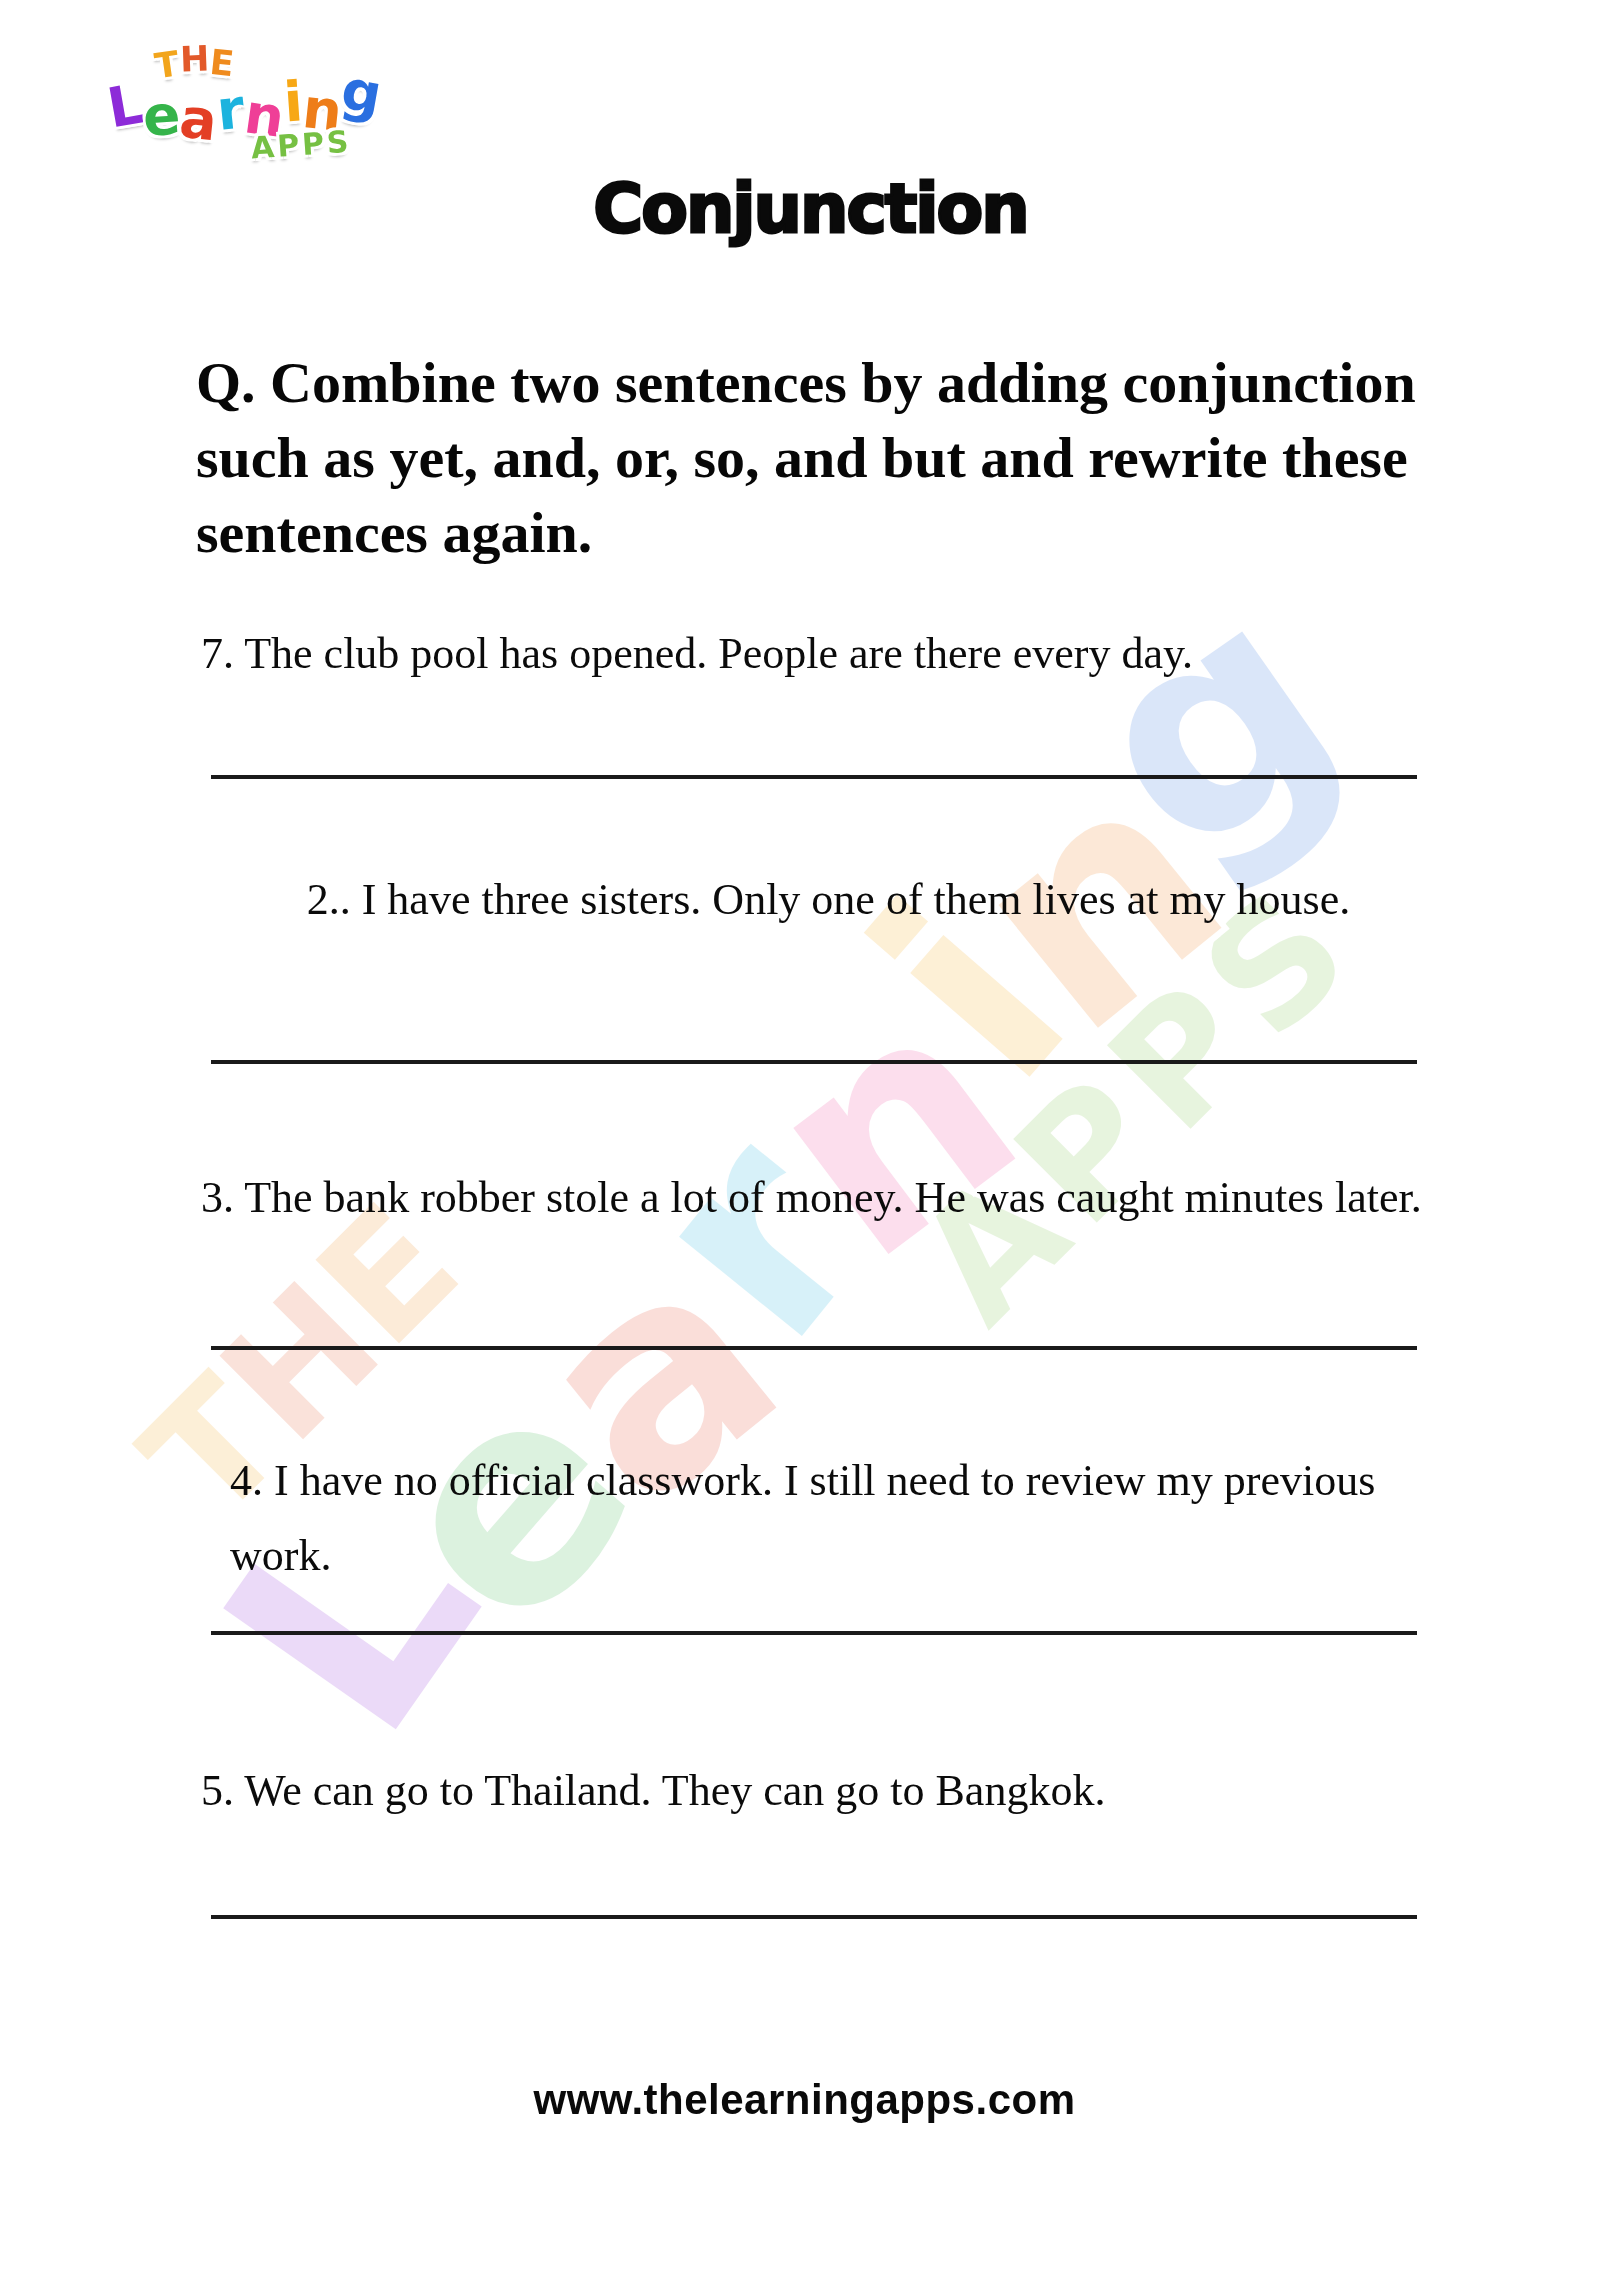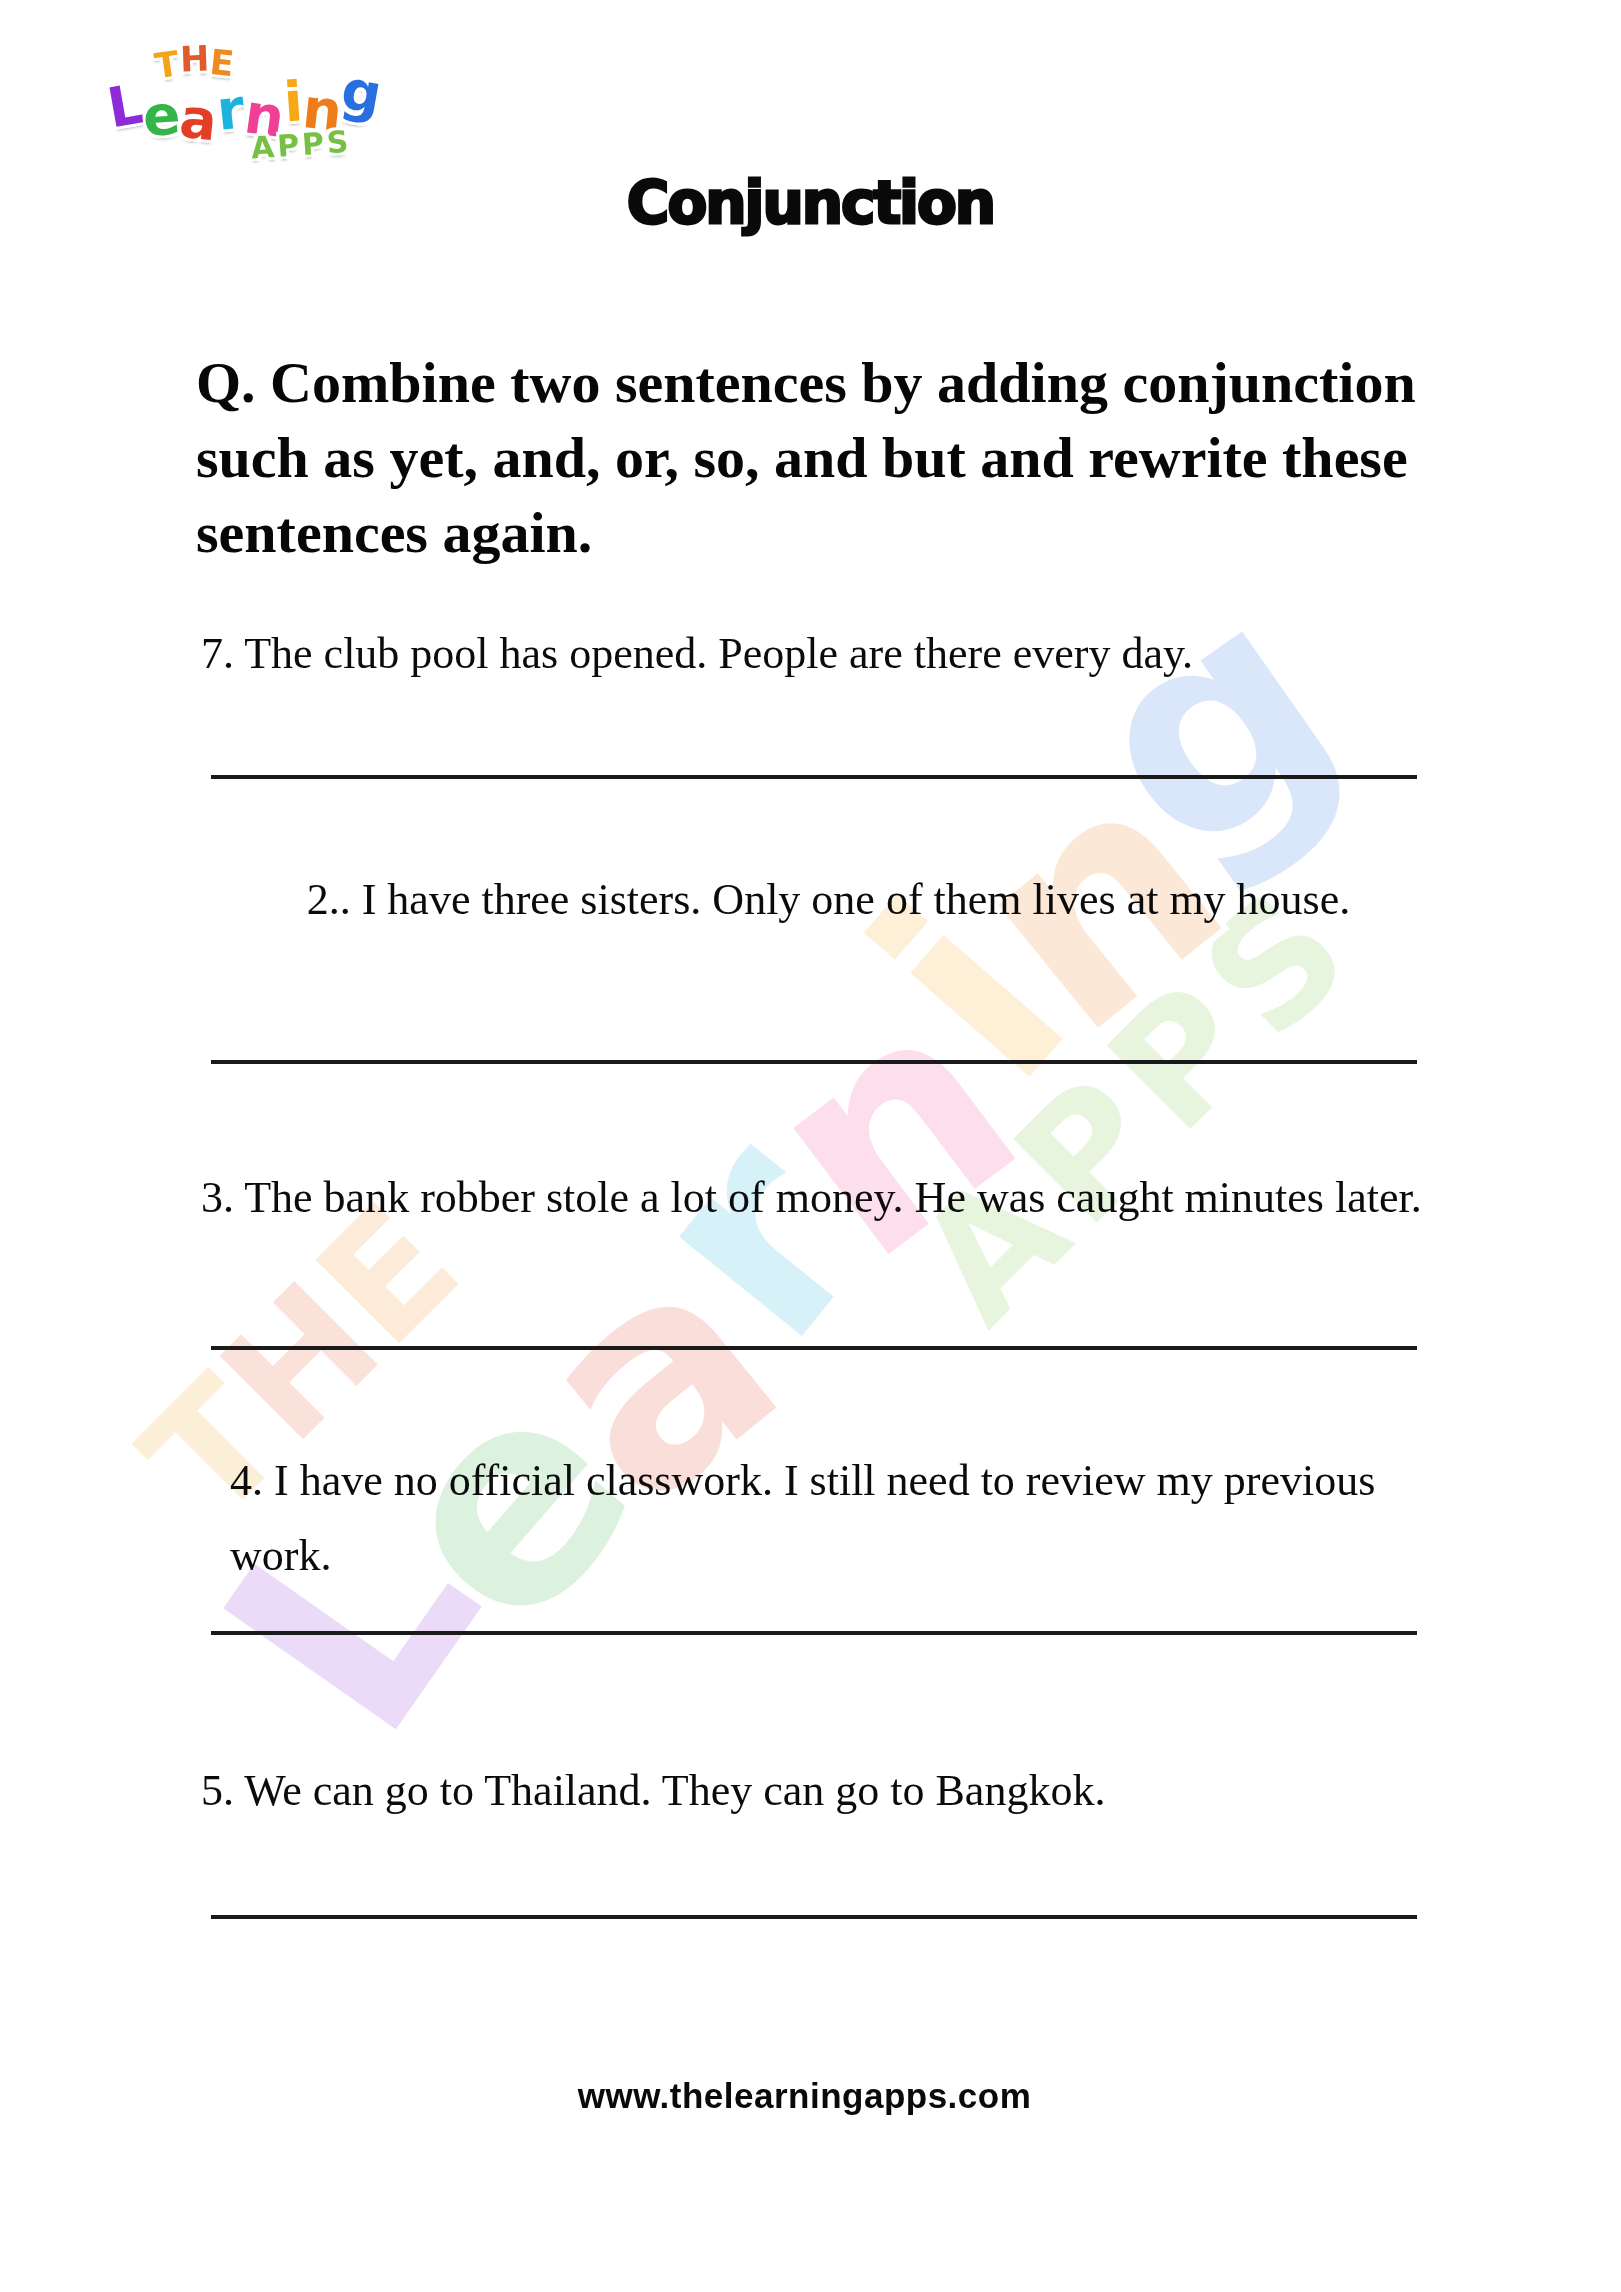--- a/index.html
+++ b/index.html
@@ -35,21 +35,21 @@
     text-shadow:-2.9px -2.9px 0 #fff,2.9px -2.9px 0 #fff,-2.9px 2.9px 0 #fff,2.9px 2.9px 0 #fff,0 3.9px 2.9px rgba(0,0,0,.28);
   }
   .logo-the{position:absolute;top:0px;left:51px;font-size:35px;letter-spacing:1px;}
   .logo-learning{position:absolute;top:27.4px;left:3.9px;font-size:55px;}
   .logo-apps{position:absolute;top:86px;left:147px;font-size:30px;letter-spacing:2.9px;transform:rotate(-4deg);}
   
   .title{
     position:absolute;top:169px;left:0;width:1621px;margin:0;
     text-align:center;z-index:2;
     font-family:"DejaVu Sans", sans-serif;font-weight:900;
-    font-size:58px;letter-spacing:-2px;color:#0a0a0a;
+    font-size:68px;letter-spacing:-2px;color:#0a0a0a;
     -webkit-text-stroke:2.9px #0a0a0a;
   }
   
   .question{
     position:absolute;top:345px;left:196px;width:1274px;margin:0;z-index:2;
     font-family:"Liberation Serif", serif;font-weight:700;
     font-size:58px;line-height:75px;color:#070707;
   }
   
   .sentence{
@@ -59,21 +59,21 @@
   }
   .answer-line{
     position:absolute;left:211px;width:1206px;height:3.9px;z-index:2;
     background:#1a1a1a;
   }
   
   .footer{
     position:absolute;top:2076px;left:0;width:1609px;margin:0;
     text-align:center;z-index:2;
     font-family:"Liberation Sans", sans-serif;font-weight:700;
-    font-size:35px;color:#0a0a0a;letter-spacing:0.5px;
+    font-size:42px;color:#0a0a0a;letter-spacing:0.5px;
   }
 </style>
 </head>
 <body>
 
 <div class="page">
 
   <div class="watermark" aria-hidden="true">
     <div class="wm-the"><span style="color: rgb(242, 165, 28);">T</span><span style="color: rgb(226, 89, 42);">H</span><span style="color: rgb(239, 139, 30);">E</span></div>
     <div class="wm-learning"><span style="color: rgb(141, 43, 216); transform: translateY(9.8px) rotate(-10deg);">L</span><span style="color: rgb(53, 180, 74); transform: translateY(39px) rotate(-4deg);">e</span><span style="color: rgb(227, 63, 37); transform: translateY(54px) rotate(6deg);">a</span><span style="color: rgb(28, 179, 222); transform: translateY(24.5px) rotate(-6deg);">r</span><span style="color: rgb(239, 63, 151); transform: translateY(44px) rotate(8deg);">n</span><span style="color: rgb(247, 168, 22); transform: translateY(4.9px) rotate(-4deg);">i</span><span style="color: rgb(238, 125, 25); transform: translateY(29px) rotate(6deg);">n</span><span style="color: rgb(42, 111, 224); transform: translateY(-14.7px) rotate(10deg);">g</span></div>

